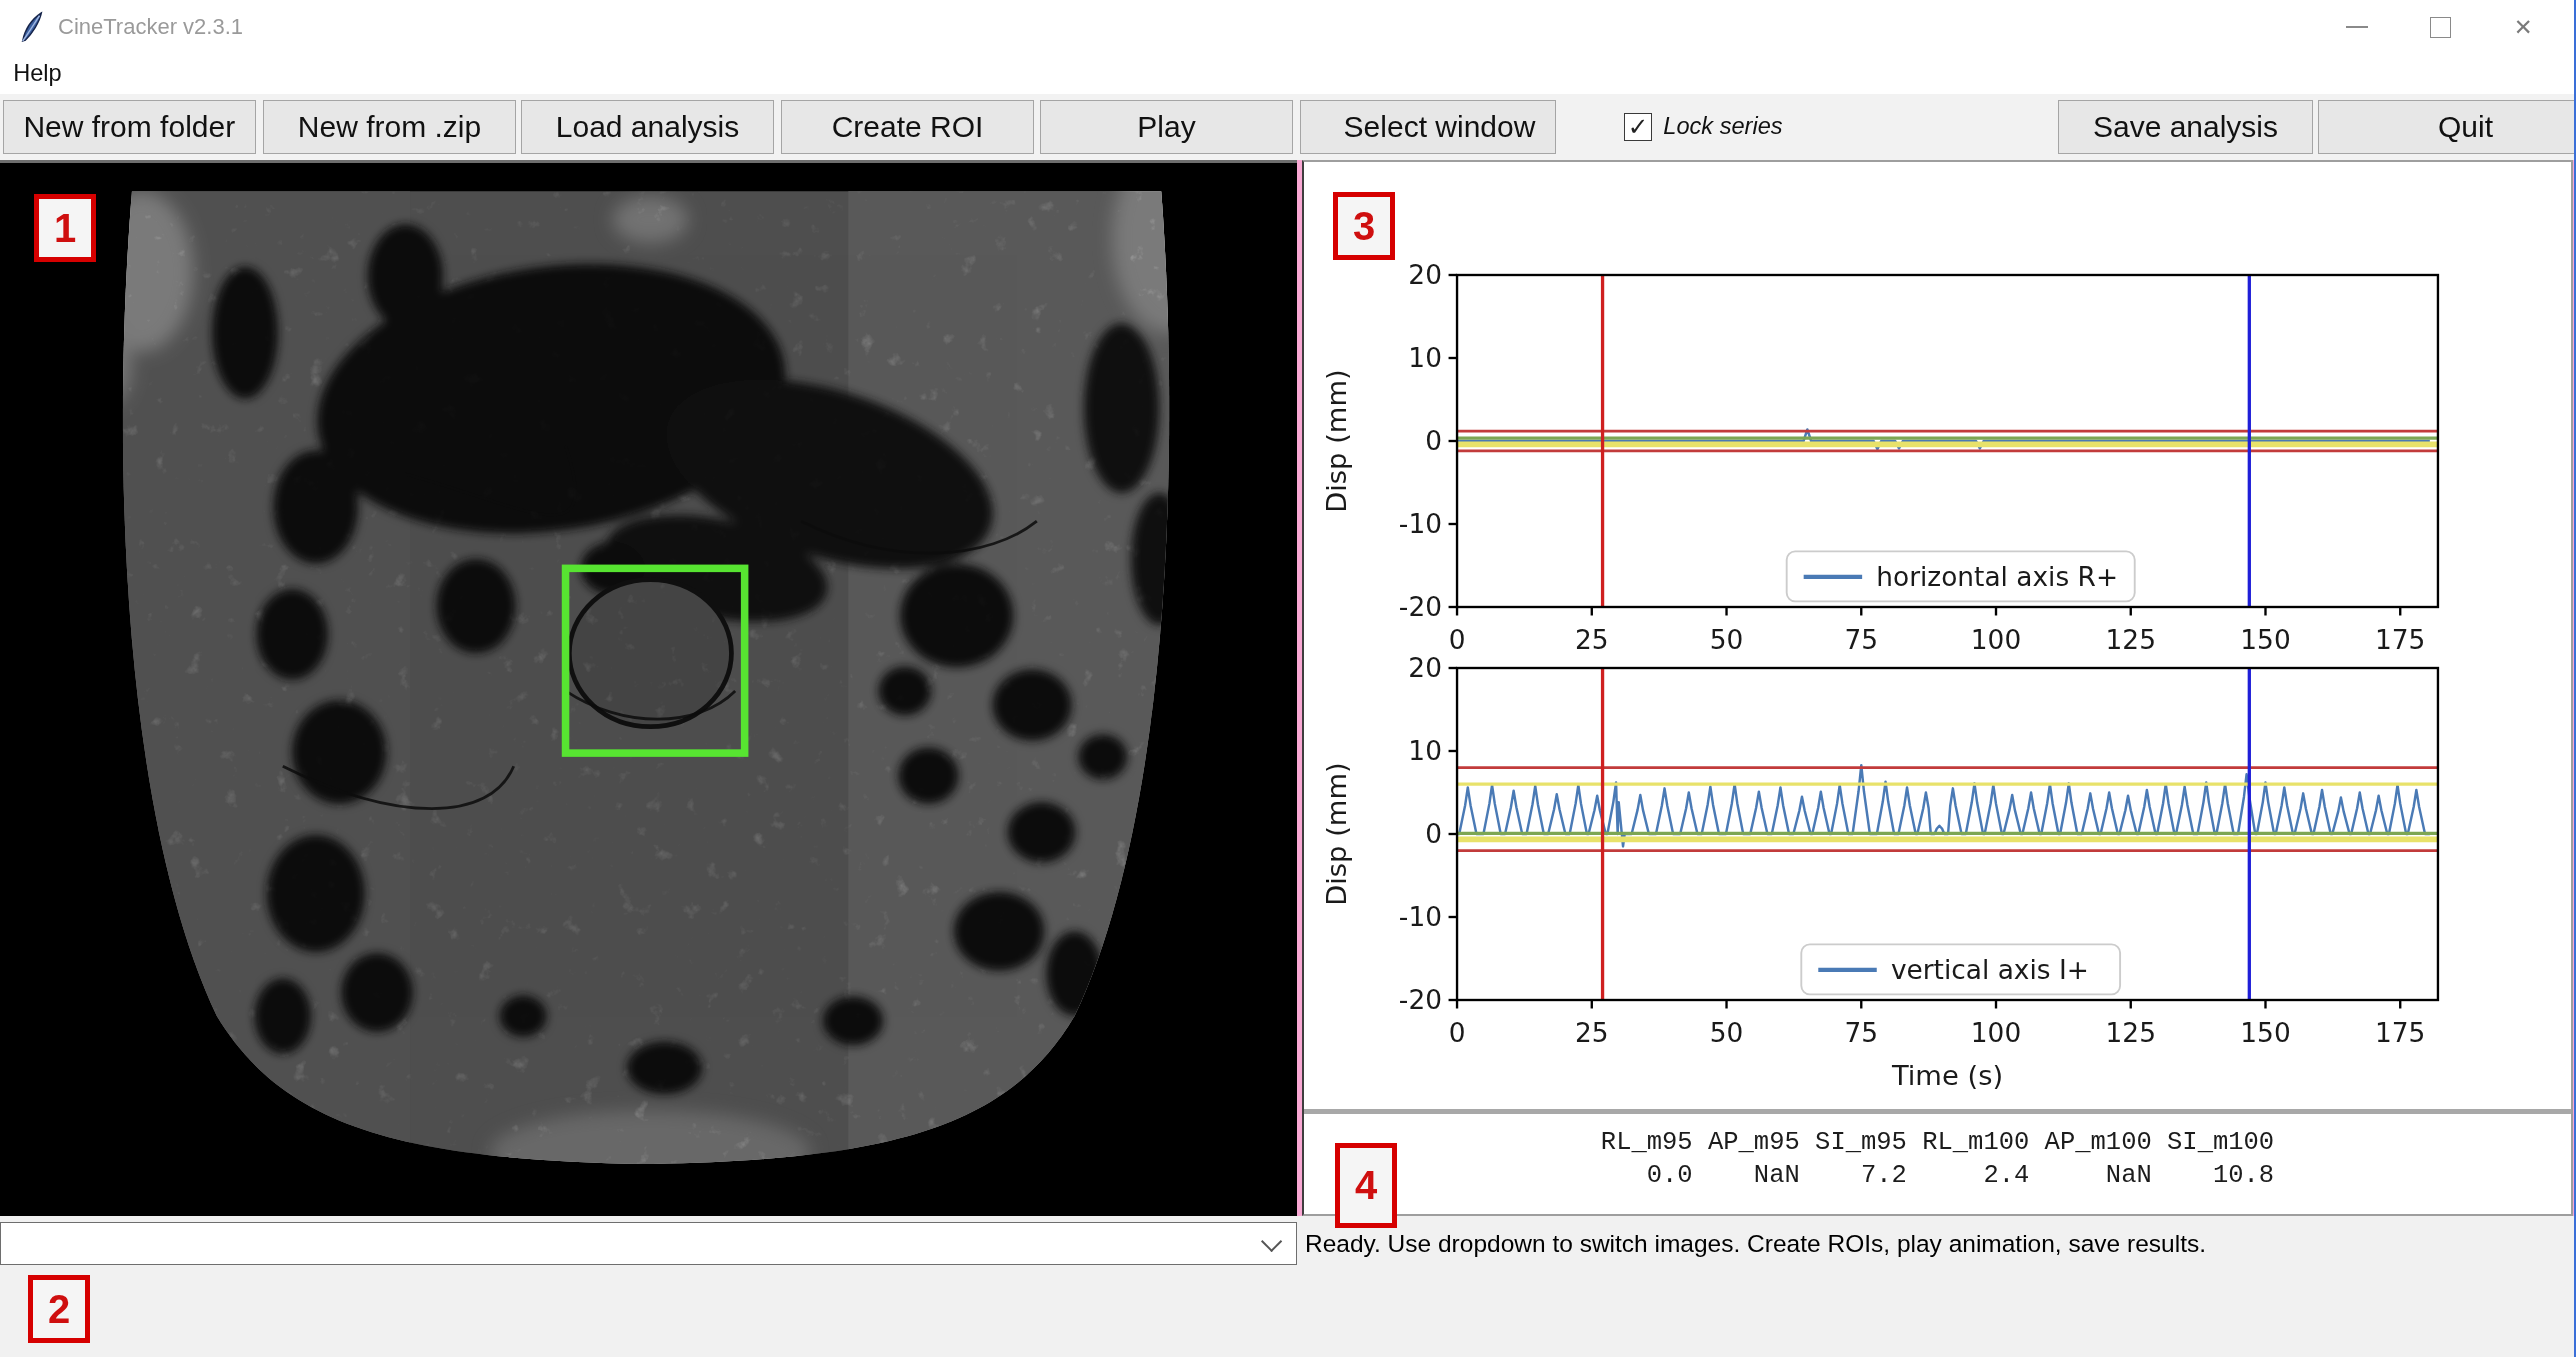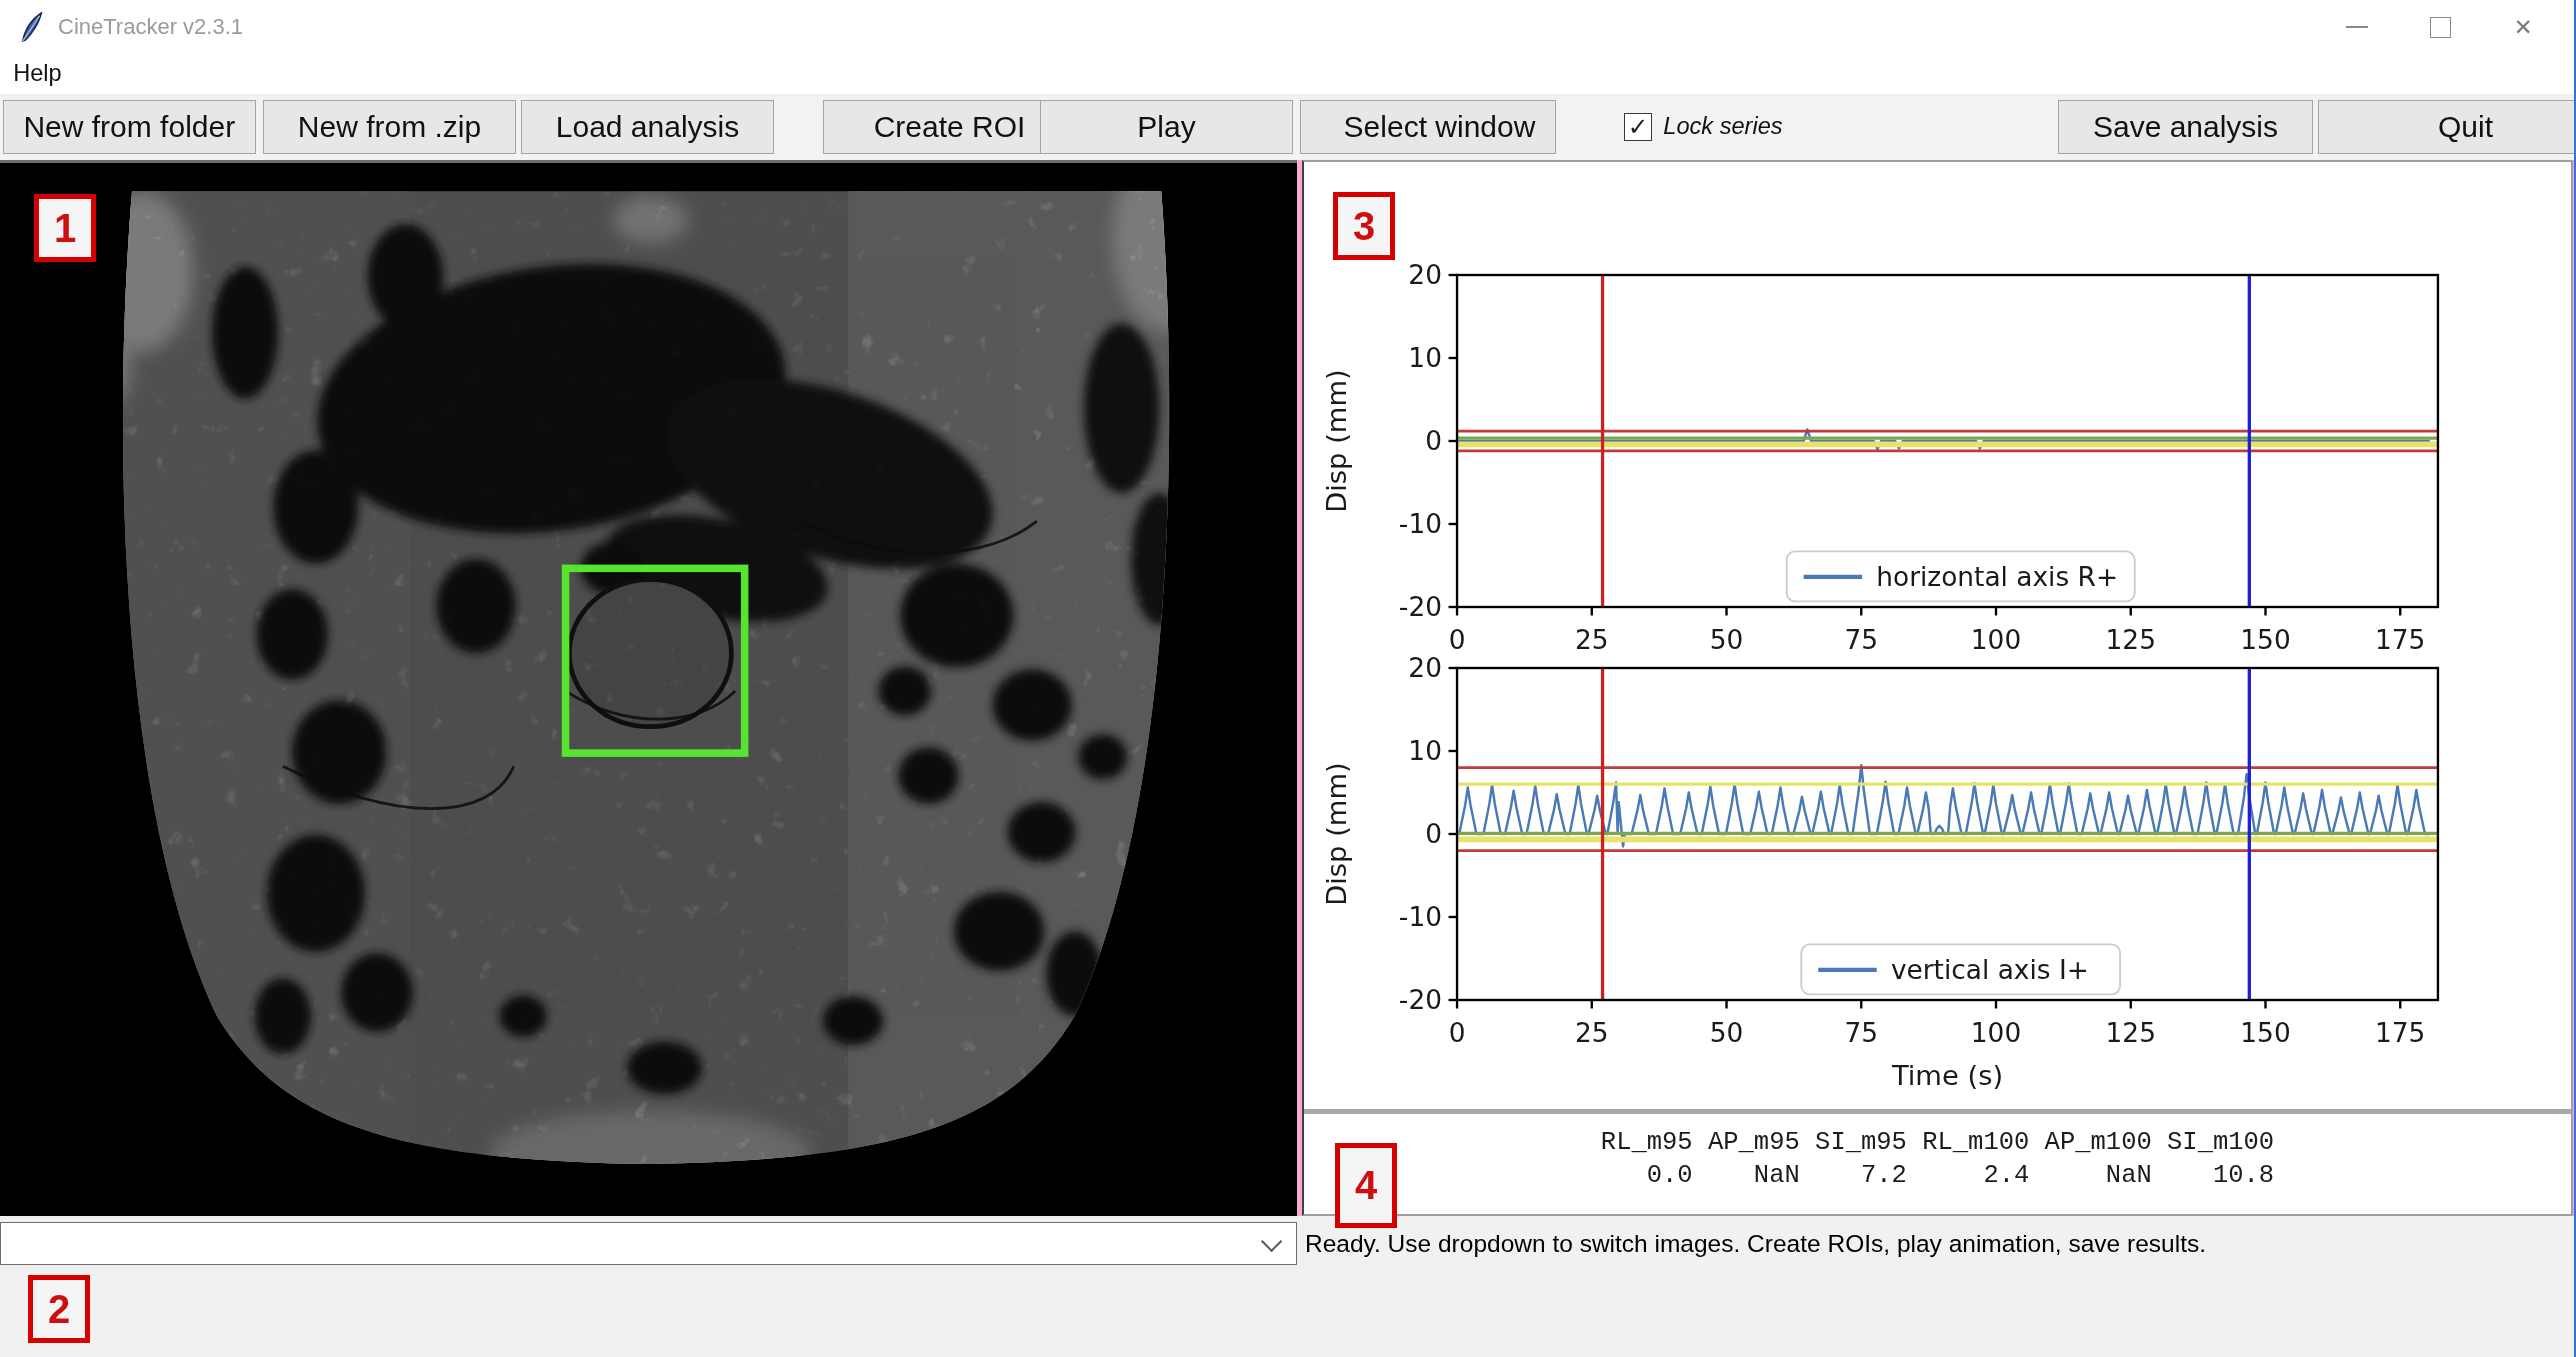--- a/index.html
+++ b/index.html
@@ -79,21 +79,21 @@
   </div>
 
   <div class="menubar">
     <span class="menu-item">Help</span>
   </div>
 
   <div class="toolbar">
     <div class="tbtn" style="left:2.8px;width:253px;">New from folder</div>
     <div class="tbtn" style="left:263px;width:253px;">New from .zip</div>
     <div class="tbtn" style="left:521px;width:253px;">Load analysis</div>
-    <div class="tbtn" style="left:781px;width:253px;margin-left:42px;">Create ROI</div>
+    <div class="tbtn" style="left:781px;width:253px;">Create ROI</div>
     <div class="tbtn" style="left:1040px;width:253px;">Play</div>
     <div class="tbtn" style="left:1300px;width:256px;padding-left:23px;">Select window</div>
     <div class="chk-wrap">
       <span class="chk-box">✓</span>
       <span class="chk-label">Lock series</span>
     </div>
     <div class="tbtn" style="left:2058px;width:255px;">Save analysis</div>
     <div class="tbtn" style="left:2318px;width:295px;">Quit</div>
   </div>
 

